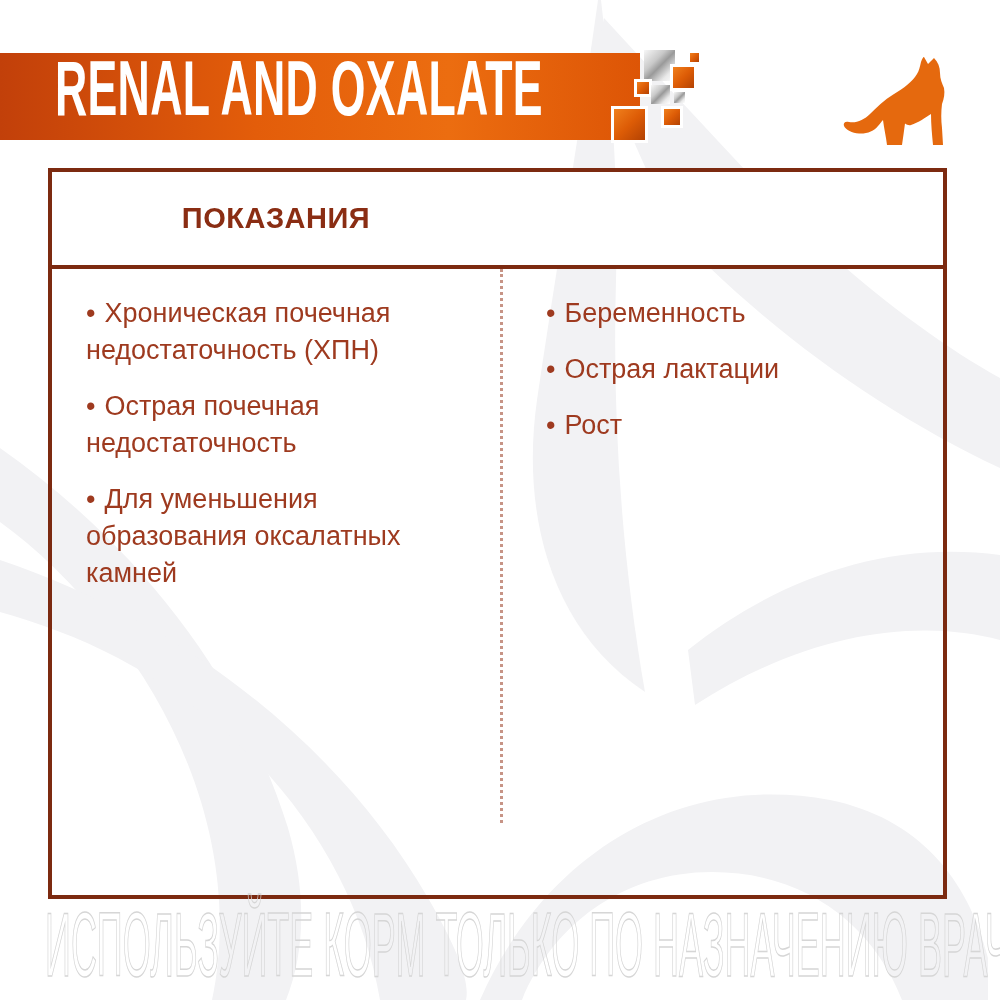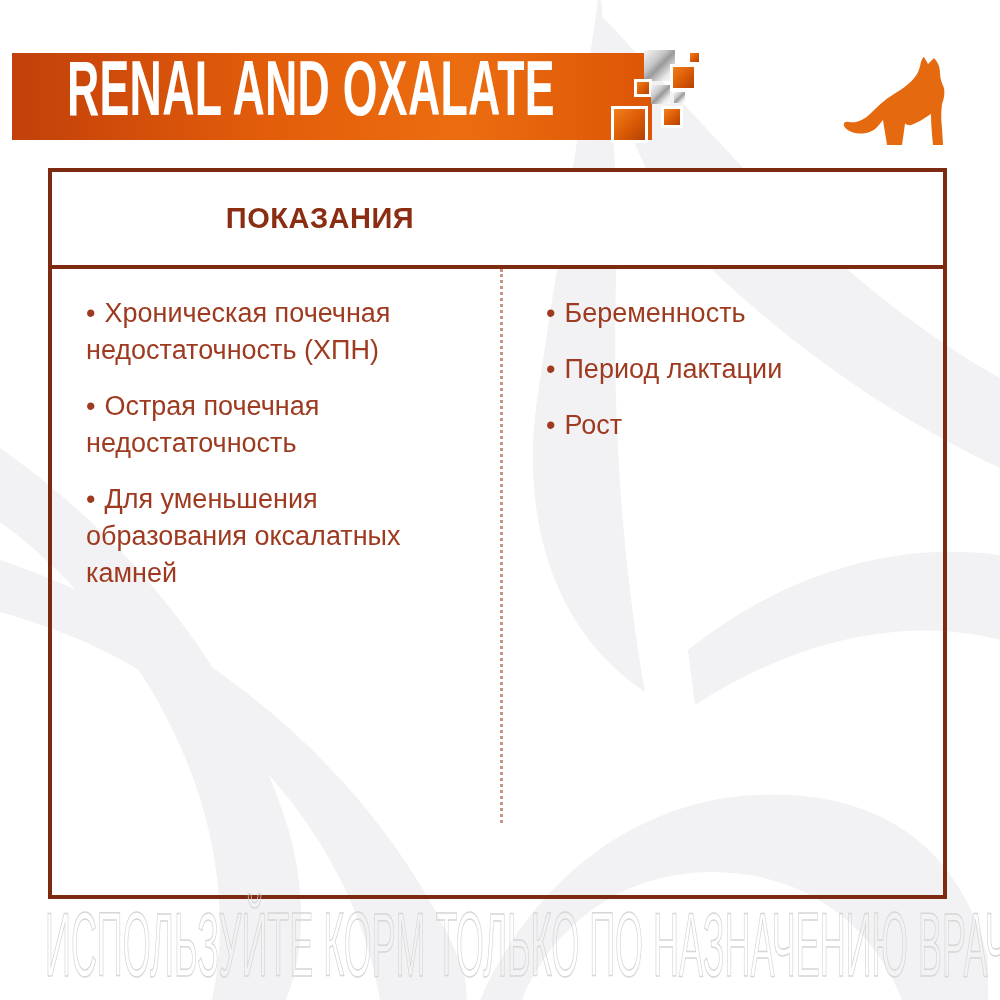--- a/index.html
+++ b/index.html
@@ -5,21 +5,21 @@
   html,body{margin:0;padding:0;}
   body{
     width:1000px;height:1000px;position:relative;overflow:hidden;
     background:#ffffff;
     font-family:"Liberation Sans", sans-serif;
   }
   
   .bg{position:absolute;left:0;top:0;width:1000px;height:1000px;z-index:0;}
   
   .banner{
-    position:absolute;left:12px;top:53px;width:640px;height:87px;z-index:2;
+    position:absolute;left:0;top:53px;width:640px;height:87px;z-index:2;
     background:linear-gradient(to right,#c2400a 0%,#e35d0a 40%,#ec6d10 70%,#dd5506 100%);
   }
   .banner-title{
     position:absolute;left:55px;bottom:13px;
     font-size:77px;font-weight:bold;line-height:1;color:#ffffff;
     white-space:nowrap;transform:scaleX(0.58);transform-origin:left bottom;
     letter-spacing:0.5px;
   }
   
   .sq{position:absolute;z-index:3;box-sizing:border-box;}
@@ -42,21 +42,21 @@
     border:4px solid #7c2a10;box-sizing:border-box;
   }
   .thead{
     display:flex;height:97px;box-sizing:border-box;
     border-bottom:4px solid #7c2a10;background:#ffffff;
   }
   .th{
     display:flex;align-items:center;justify-content:center;
     font-size:29px;font-weight:bold;letter-spacing:0.5px;color:#8a2d13;
   }
-  .th-l{width:448px;padding-left:44px;}
+  .th-l{width:448px;}
   .th-r{width:443px;}
   .tbody{display:flex;height:554px;box-sizing:border-box;}
   .cell{box-sizing:border-box;}
   .cell-l{width:448px;padding:26px 28px 0 34px;}
   .cell-r{width:443px;padding:26px 16px 0 43px;border-left:3px dotted rgba(153,61,34,0.55);}
   .item{
     margin:0 0 19px 0;color:#9e3a1f;font-size:27px;line-height:37px;
   }
   .bullet{margin-right:9px;}
   
@@ -113,19 +113,19 @@
     <div class="th th-l">ПОКАЗАНИЯ</div>
   </div>
   <div class="tbody">
     <div class="cell cell-l">
       <p class="item"><span class="bullet">•</span><span>Хроническая почечная недостаточность (ХПН)</span></p>
       <p class="item"><span class="bullet">•</span><span>Острая почечная недостаточность</span></p>
       <p class="item"><span class="bullet">•</span><span>Для уменьшения образования оксалатных камней</span></p>
     </div>
     <div class="cell cell-r">
       <p class="item"><span class="bullet">•</span><span>Беременность</span></p>
-      <p class="item"><span class="bullet">•</span><span>Период лактации</span></p>
+      <p class="item"><span class="bullet">•</span><span>Острая лактации</span></p>
       <p class="item"><span class="bullet">•</span><span>Рост</span></p>
     </div>
   </div>
 </div>
 
 <div class="disclaimer">ИСПОЛЬЗУЙТЕ КОРМ ТОЛЬКО ПО НАЗНАЧЕНИЮ ВРАЧА</div>
 
 </body></html>

